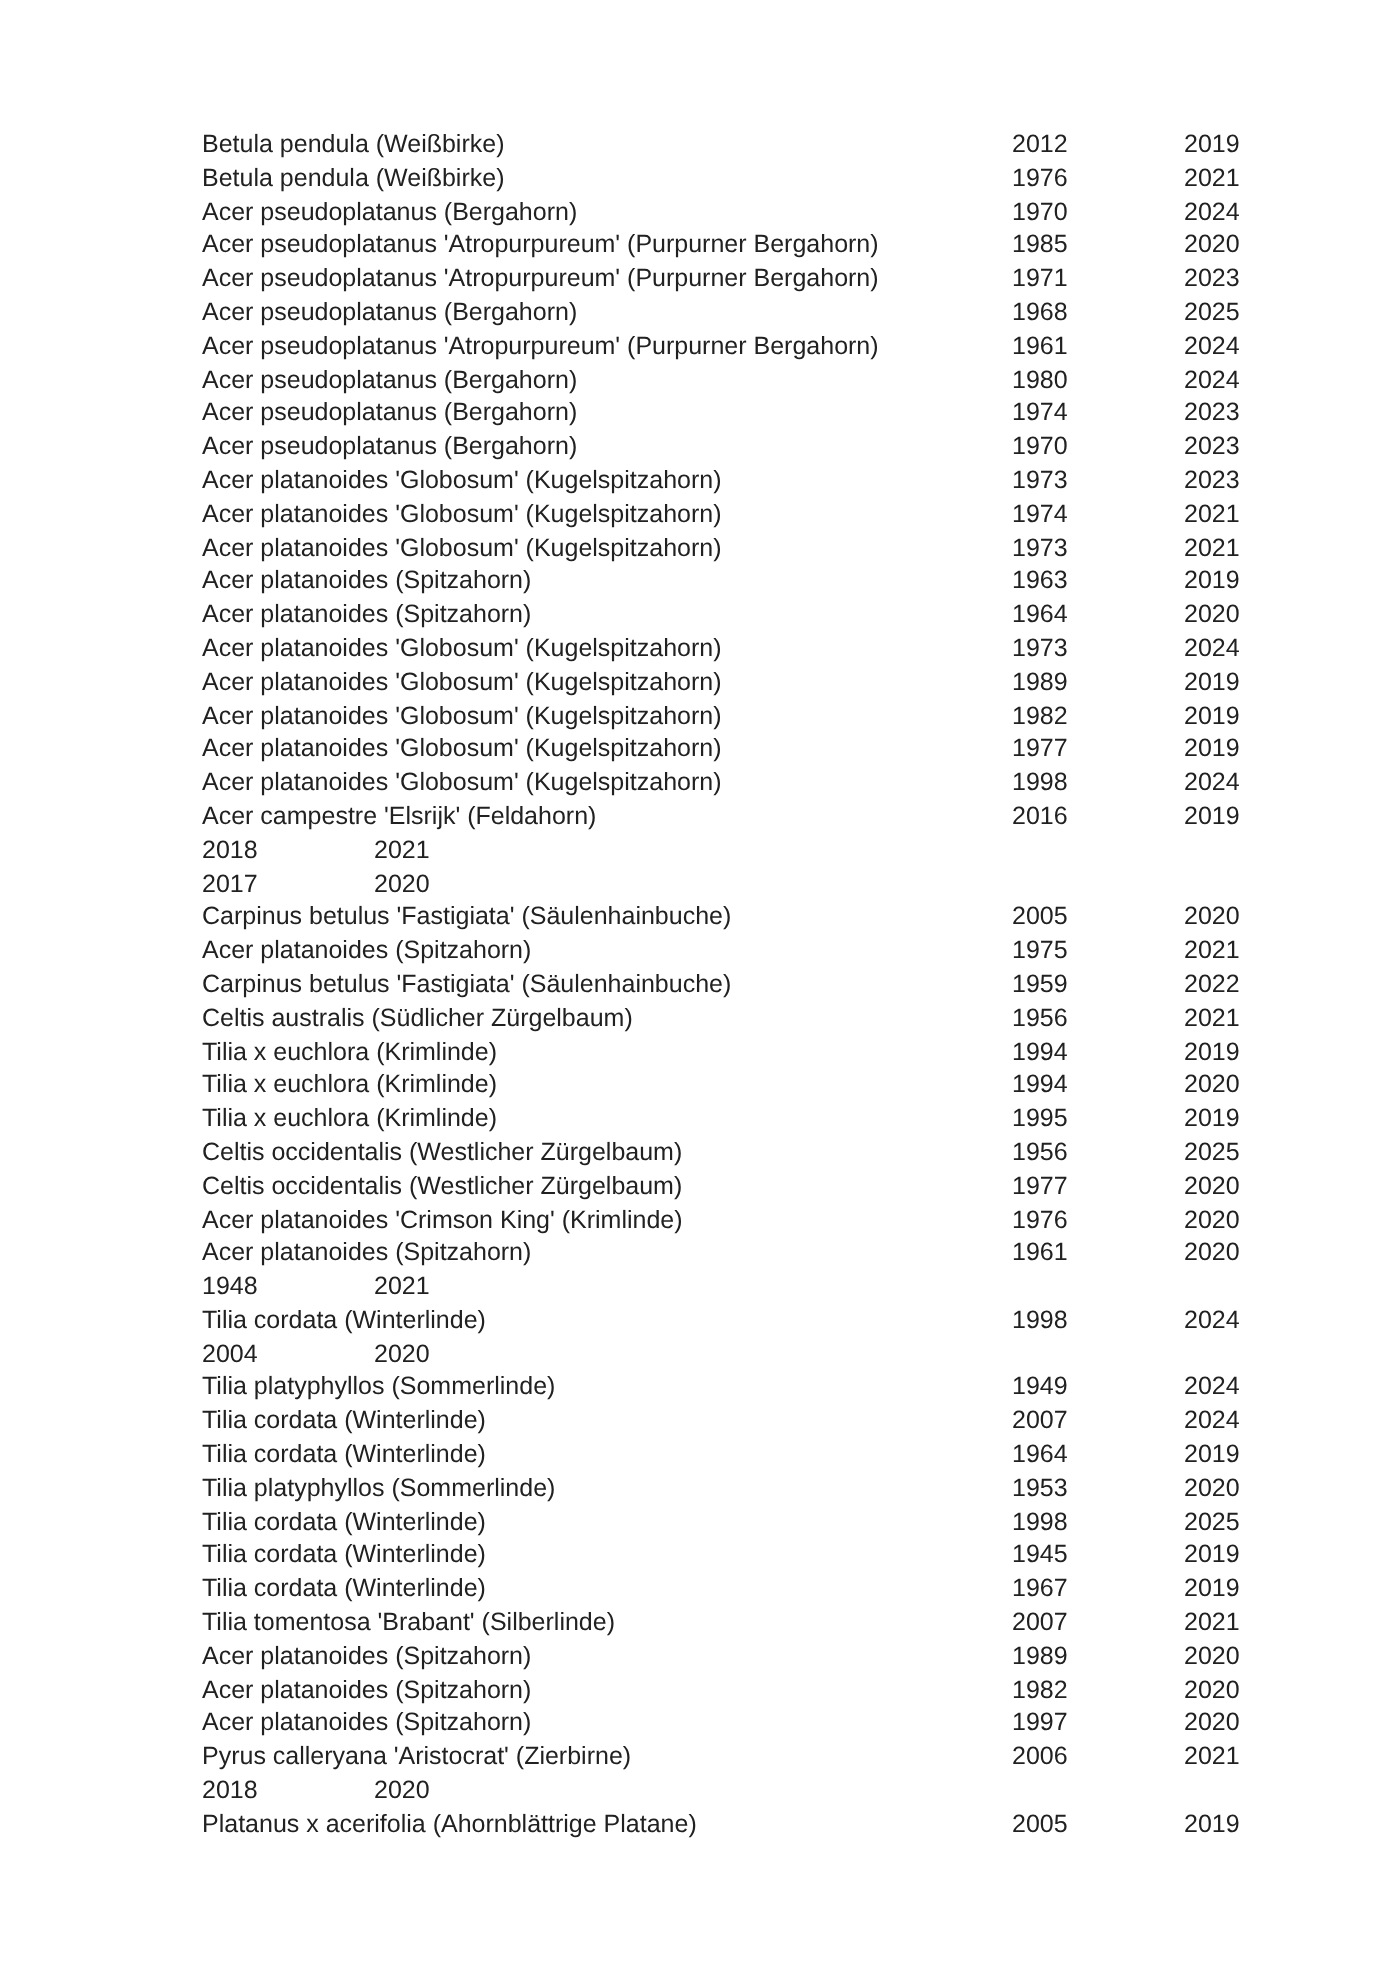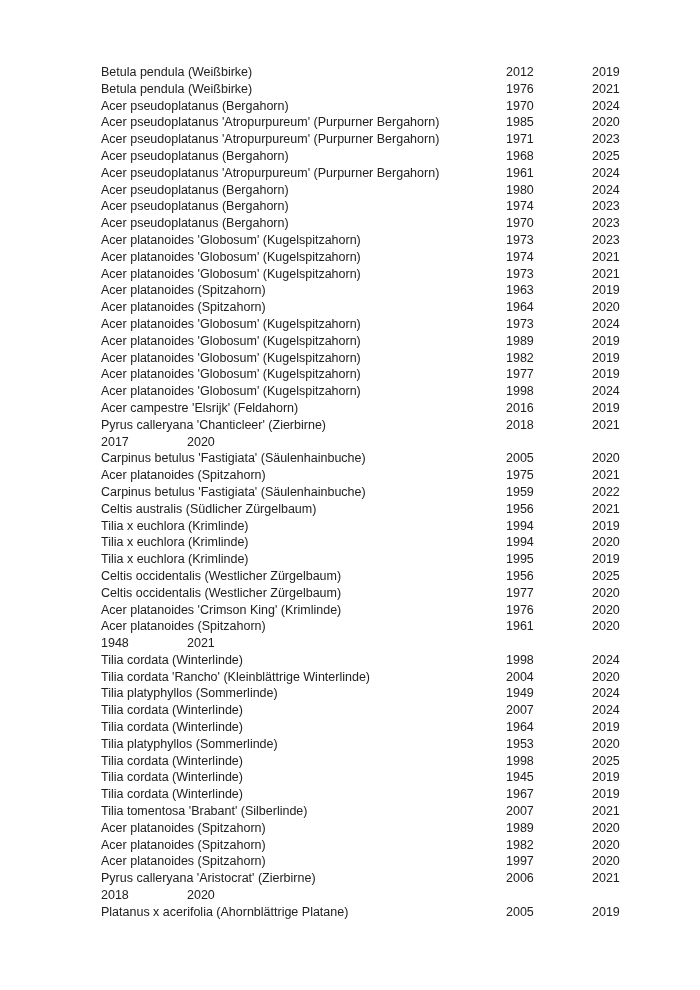--- a/index.html
+++ b/index.html
@@ -166,21 +166,20 @@
     <span class="col-year-b">2024</span>
   </div>
 
   <div class="row">
     <span class="col-name">Acer campestre 'Elsrijk' (Feldahorn)</span>
     <span class="col-year-a">2016</span>
     <span class="col-year-b">2019</span>
   </div>
 
   <div class="row">
-    <span class="col-name">Pyrus calleryana 'Chanticleer' (Zierbirne)</span>
     <span class="col-year-a">2018</span>
     <span class="col-year-b">2021</span>
   </div>
 
   <div class="row">
     <span class="col-year-a">2017</span>
     <span class="col-year-b">2020</span>
   </div>
 
   <div class="row">
@@ -254,21 +253,20 @@
     <span class="col-year-b">2021</span>
   </div>
 
   <div class="row">
     <span class="col-name">Tilia cordata (Winterlinde)</span>
     <span class="col-year-a">1998</span>
     <span class="col-year-b">2024</span>
   </div>
 
   <div class="row">
-    <span class="col-name">Tilia cordata 'Rancho' (Kleinblättrige Winterlinde)</span>
     <span class="col-year-a">2004</span>
     <span class="col-year-b">2020</span>
   </div>
 
   <div class="row">
     <span class="col-name">Tilia platyphyllos (Sommerlinde)</span>
     <span class="col-year-a">1949</span>
     <span class="col-year-b">2024</span>
   </div>
 

